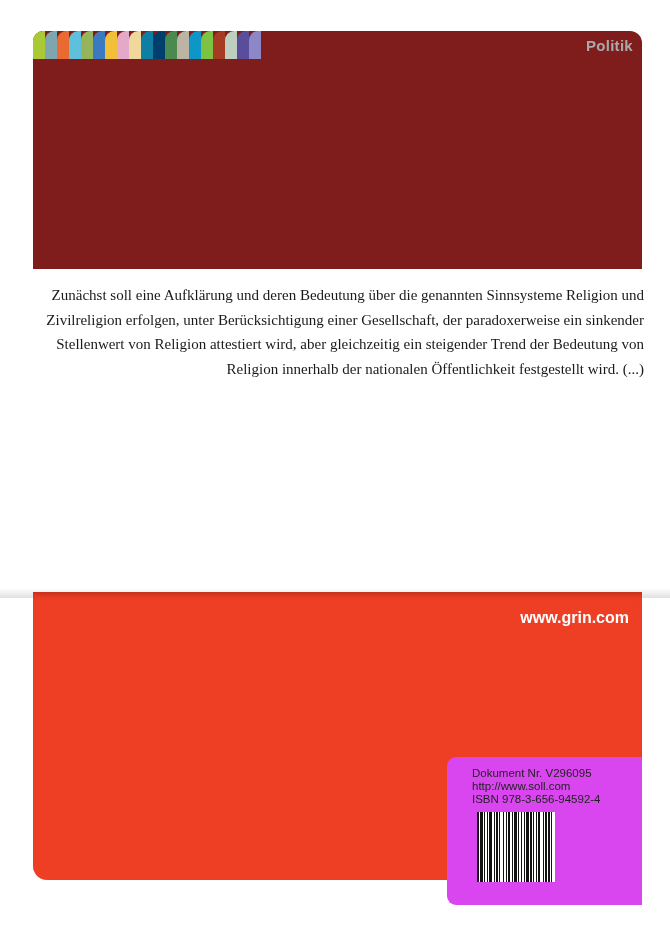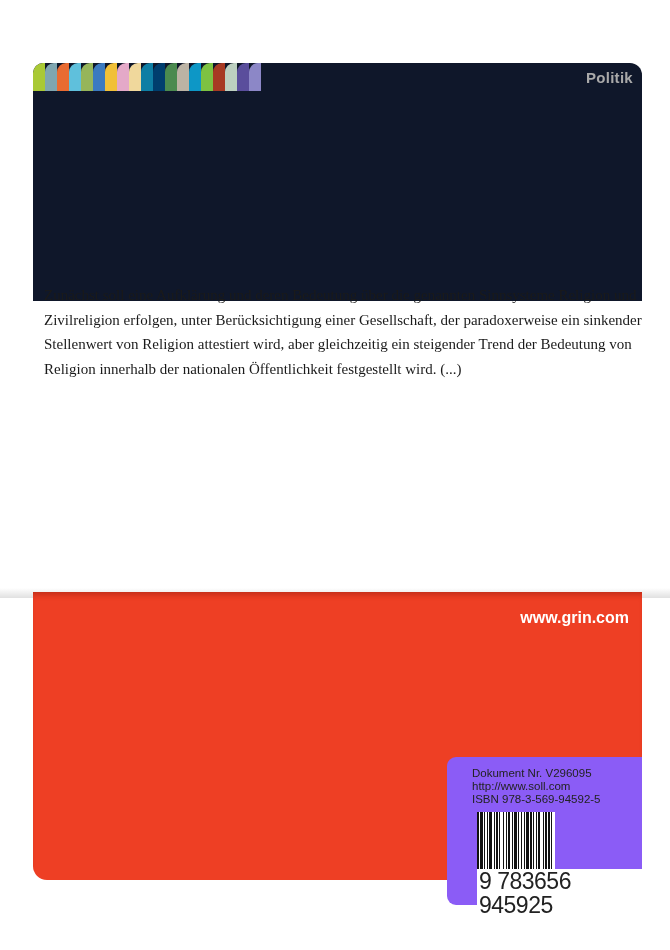--- a/index.html
+++ b/index.html
@@ -1,26 +1,26 @@
 <!DOCTYPE html>
 <html><head>
 <meta charset="utf-8">
 <style>
   html, body { margin:0; padding:0; }
   body { width:670px; height:950px; background:#ffffff; position:relative; overflow:hidden; font-family:"Liberation Sans", sans-serif; }
-  .top-block { position:absolute; left:33px; top:31px; width:609px; height:238px; background:#0f172a; border-top-right-radius:12px; border-top-left-radius:10px; overflow:hidden;margin-top:32px; }
+  .top-block { position:absolute; left:33px; top:31px; width:609px; height:238px; background:#7f1d1d; border-top-right-radius:12px; border-top-left-radius:10px; overflow:hidden; }
   .tabs { position:absolute; left:0; top:0; height:28px; display:flex; }
   .tab { width:12px; height:28px; border-top-left-radius:9px; margin-right:0; }
   .category { position:absolute; right:9px; top:6px; color:#a9a9a9; font-size:15px; font-weight:bold; letter-spacing:0.3px; }
   .abstract { position:absolute; left:44px; top:283px; width:600px; font-family:"Liberation Serif", "DejaVu Serif", serif; font-size:15px; line-height:24.5px; color:#1a1a1a; }
-  .abstract p { margin:0; }
+  .abstract p { margin:0;text-align:right; }
   .shadow { position:absolute; left:0; top:588px; width:670px; height:10px; background:linear-gradient(to bottom, rgba(0,0,0,0.0), rgba(0,0,0,0.12)); }
   .bottom-block { position:absolute; left:33px; top:592px; width:609px; height:288px; background:#ee3f24; border-bottom-left-radius:14px; border-bottom-right-radius:14px; box-shadow: inset 0 6px 6px -4px rgba(120,20,10,0.45); }
   .url { position:absolute; right:13px; top:17px; color:#ffffff; font-size:16px; font-weight:bold; }
-  .isbn-box { position:absolute; left:414px; top:165px; width:195px; height:148px; background:#8b5cf6; border-top-left-radius:9px; border-bottom-left-radius:9px; }
+  .isbn-box { position:absolute; left:414px; top:165px; width:195px; height:148px; background:#d946ef; border-top-left-radius:9px; border-bottom-left-radius:9px; }
   .isbn-text { position:absolute; left:25px; top:10px; font-size:11.5px; line-height:13px; color:#222; }
   .barcode { position:absolute; left:30px; top:55px; width:160px; height:70px; display:flex; align-items:flex-start; }
   .barcode span { display:block; background:#111; height:70px; }
   .barcode-digits { position:absolute; left:30px; top:112px; font-size:23px; letter-spacing:-0.5px; color:#222; background:#fff; padding:0 2px; line-height:24px; }
 </style>
 </head>
 <body>
 
 <div class="top-block">
   <div class="tabs" id="tabs">
@@ -52,21 +52,21 @@
 </div>
 
 <div class="shadow"></div>
 
 <div class="bottom-block">
   <div class="url">www.grin.com</div>
   <div class="isbn-box">
     <div class="isbn-text">
       <div>Dokument Nr. V296095</div>
       <div>http://www.soll.com</div>
-      <div>ISBN 978-3-569-94592-5</div>
+      <div>ISBN 978-3-656-94592-4</div>
     </div>
     <div class="barcode" id="barcode">
         <span style="width: 2px; background: rgb(17, 17, 17);"></span>
         <span style="width: 1px; background: rgb(255, 255, 255);"></span>
         <span style="width: 3px; background: rgb(17, 17, 17);"></span>
         <span style="width: 1px; background: rgb(255, 255, 255);"></span>
         <span style="width: 1px; background: rgb(17, 17, 17);"></span>
         <span style="width: 2px; background: rgb(255, 255, 255);"></span>
         <span style="width: 1px; background: rgb(17, 17, 17);"></span>
         <span style="width: 1px; background: rgb(255, 255, 255);"></span>
@@ -106,15 +106,14 @@
         <span style="width: 3px; background: rgb(255, 255, 255);"></span>
         <span style="width: 1px; background: rgb(17, 17, 17);"></span>
         <span style="width: 1px; background: rgb(255, 255, 255);"></span>
         <span style="width: 2px; background: rgb(17, 17, 17);"></span>
         <span style="width: 1px; background: rgb(255, 255, 255);"></span>
         <span style="width: 2px; background: rgb(17, 17, 17);"></span>
         <span style="width: 1px; background: rgb(255, 255, 255);"></span>
         <span style="width: 1px; background: rgb(17, 17, 17);"></span>
         <span style="width: 3px; background: rgb(255, 255, 255);"></span>
       </div>
-    <div class="barcode-digits">9 783656 945925</div>
   </div>
 </div>
 
 </body></html>

